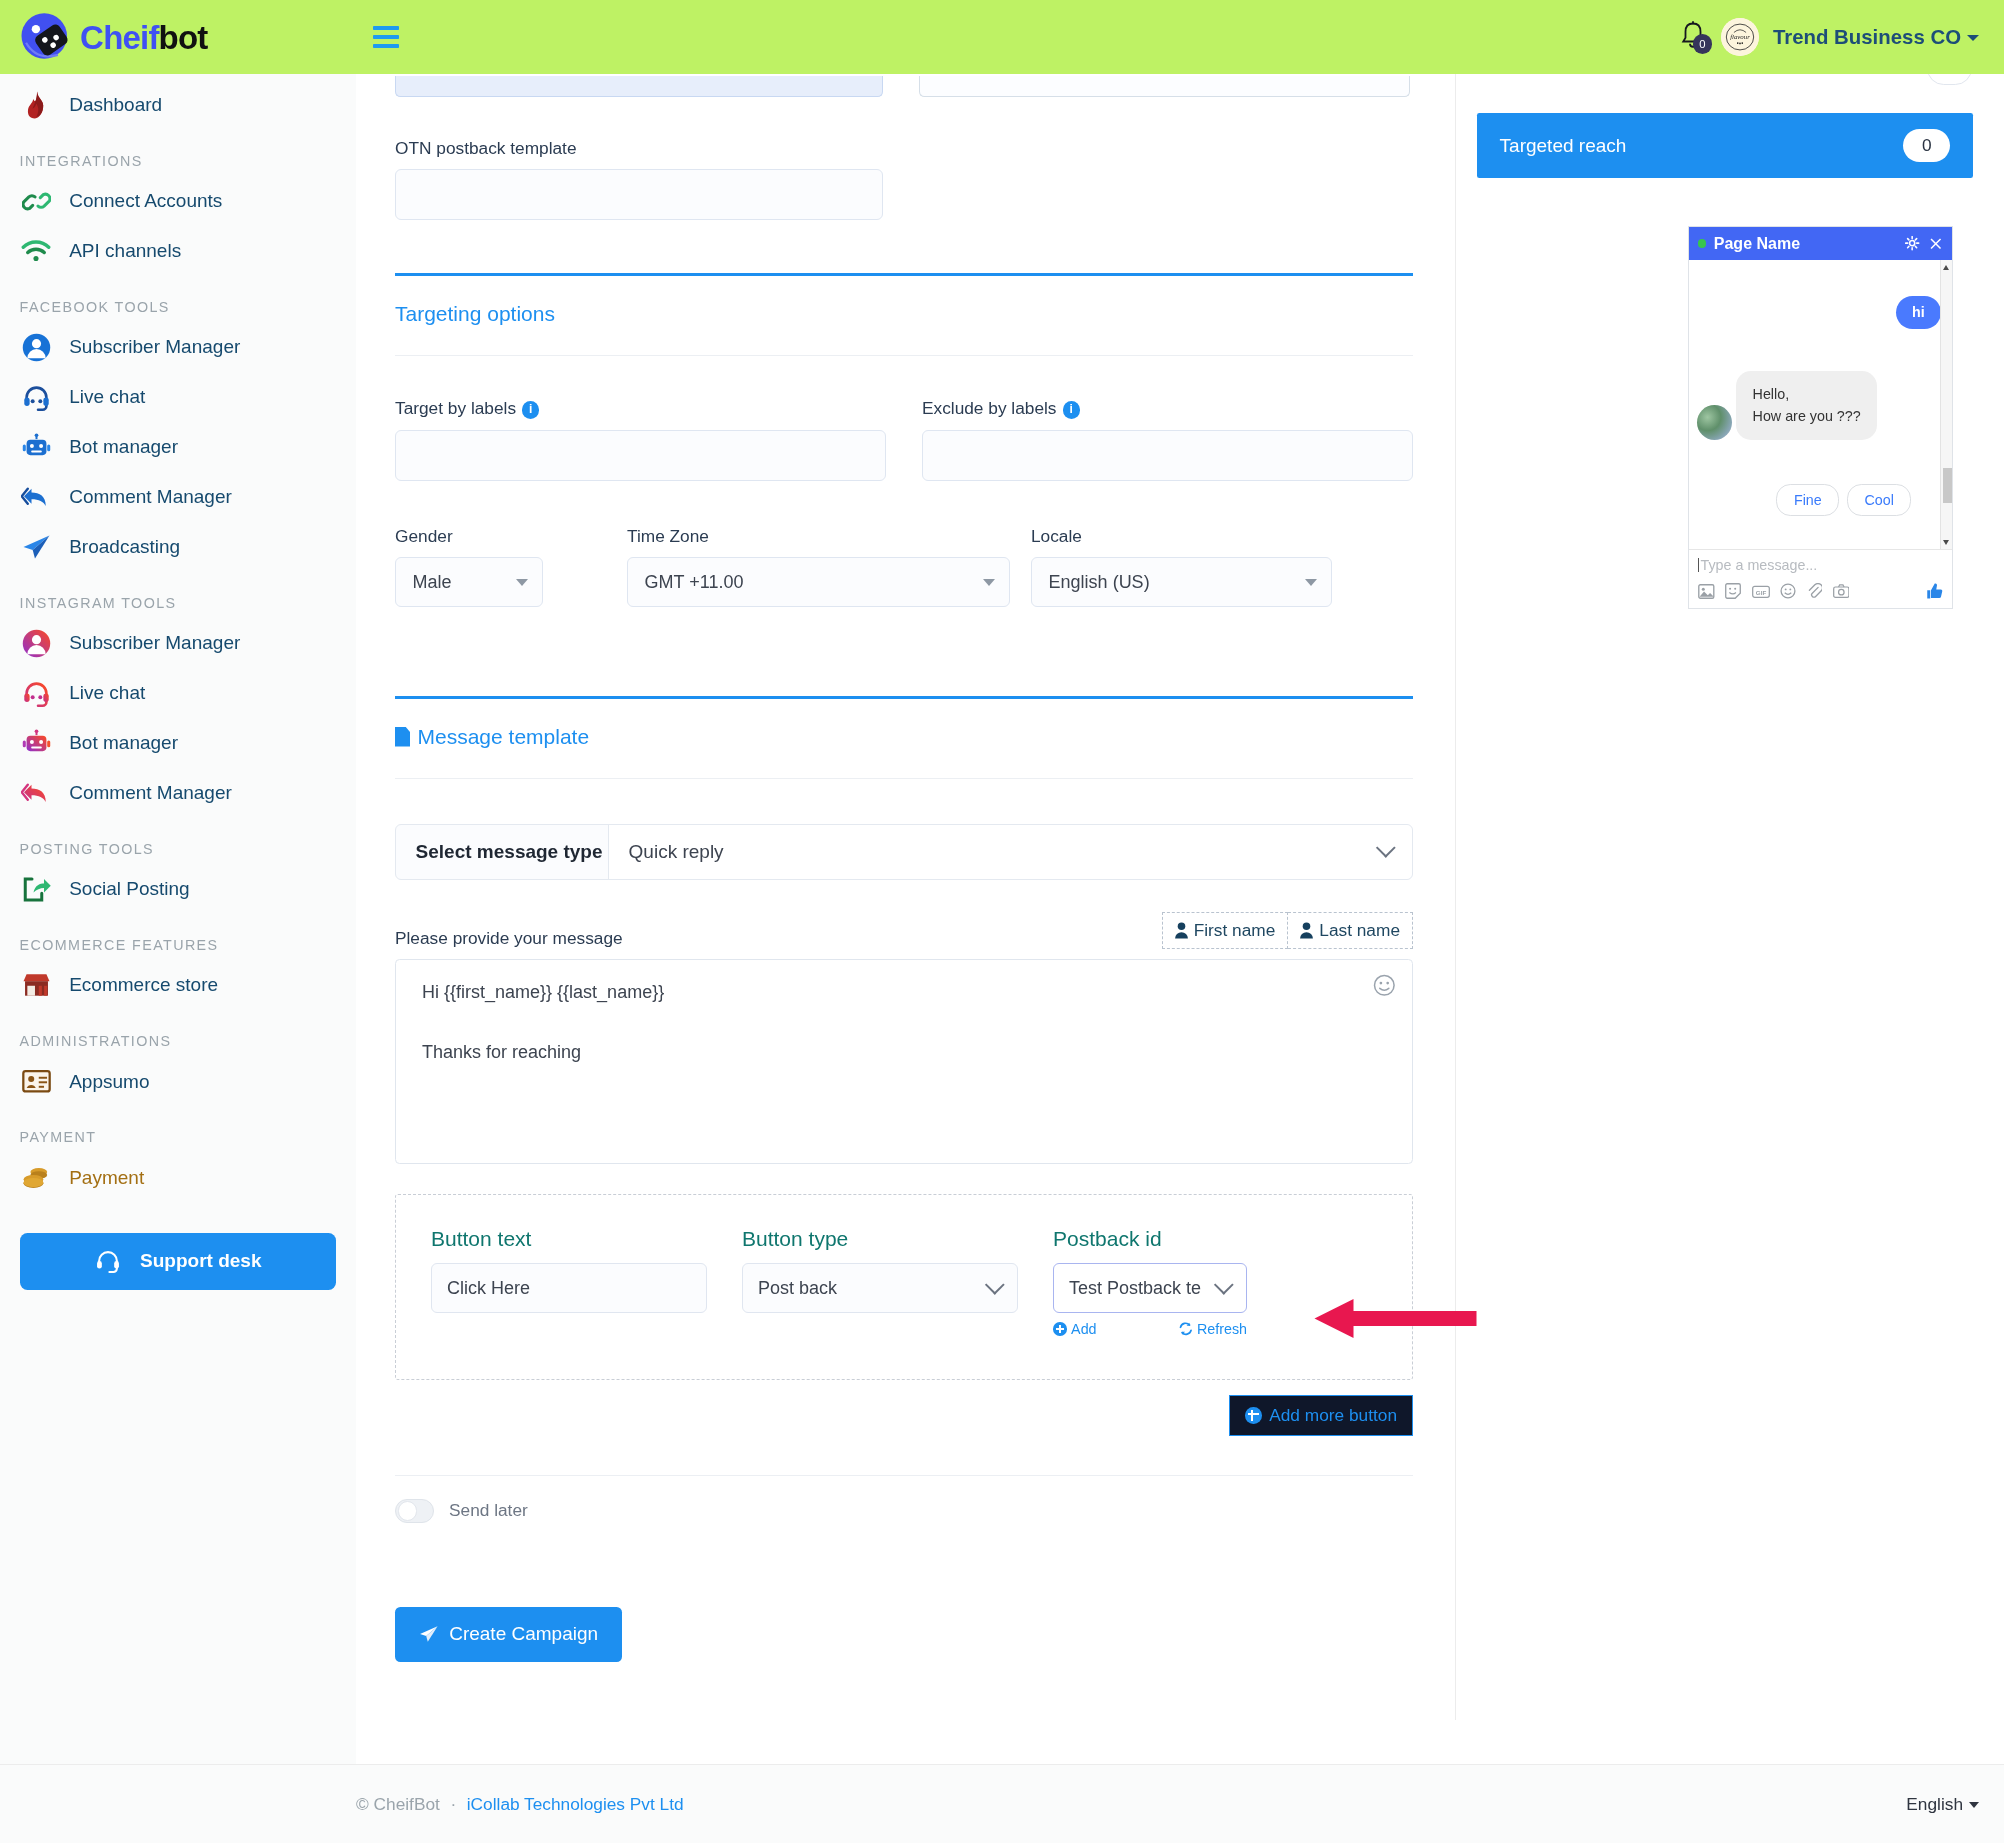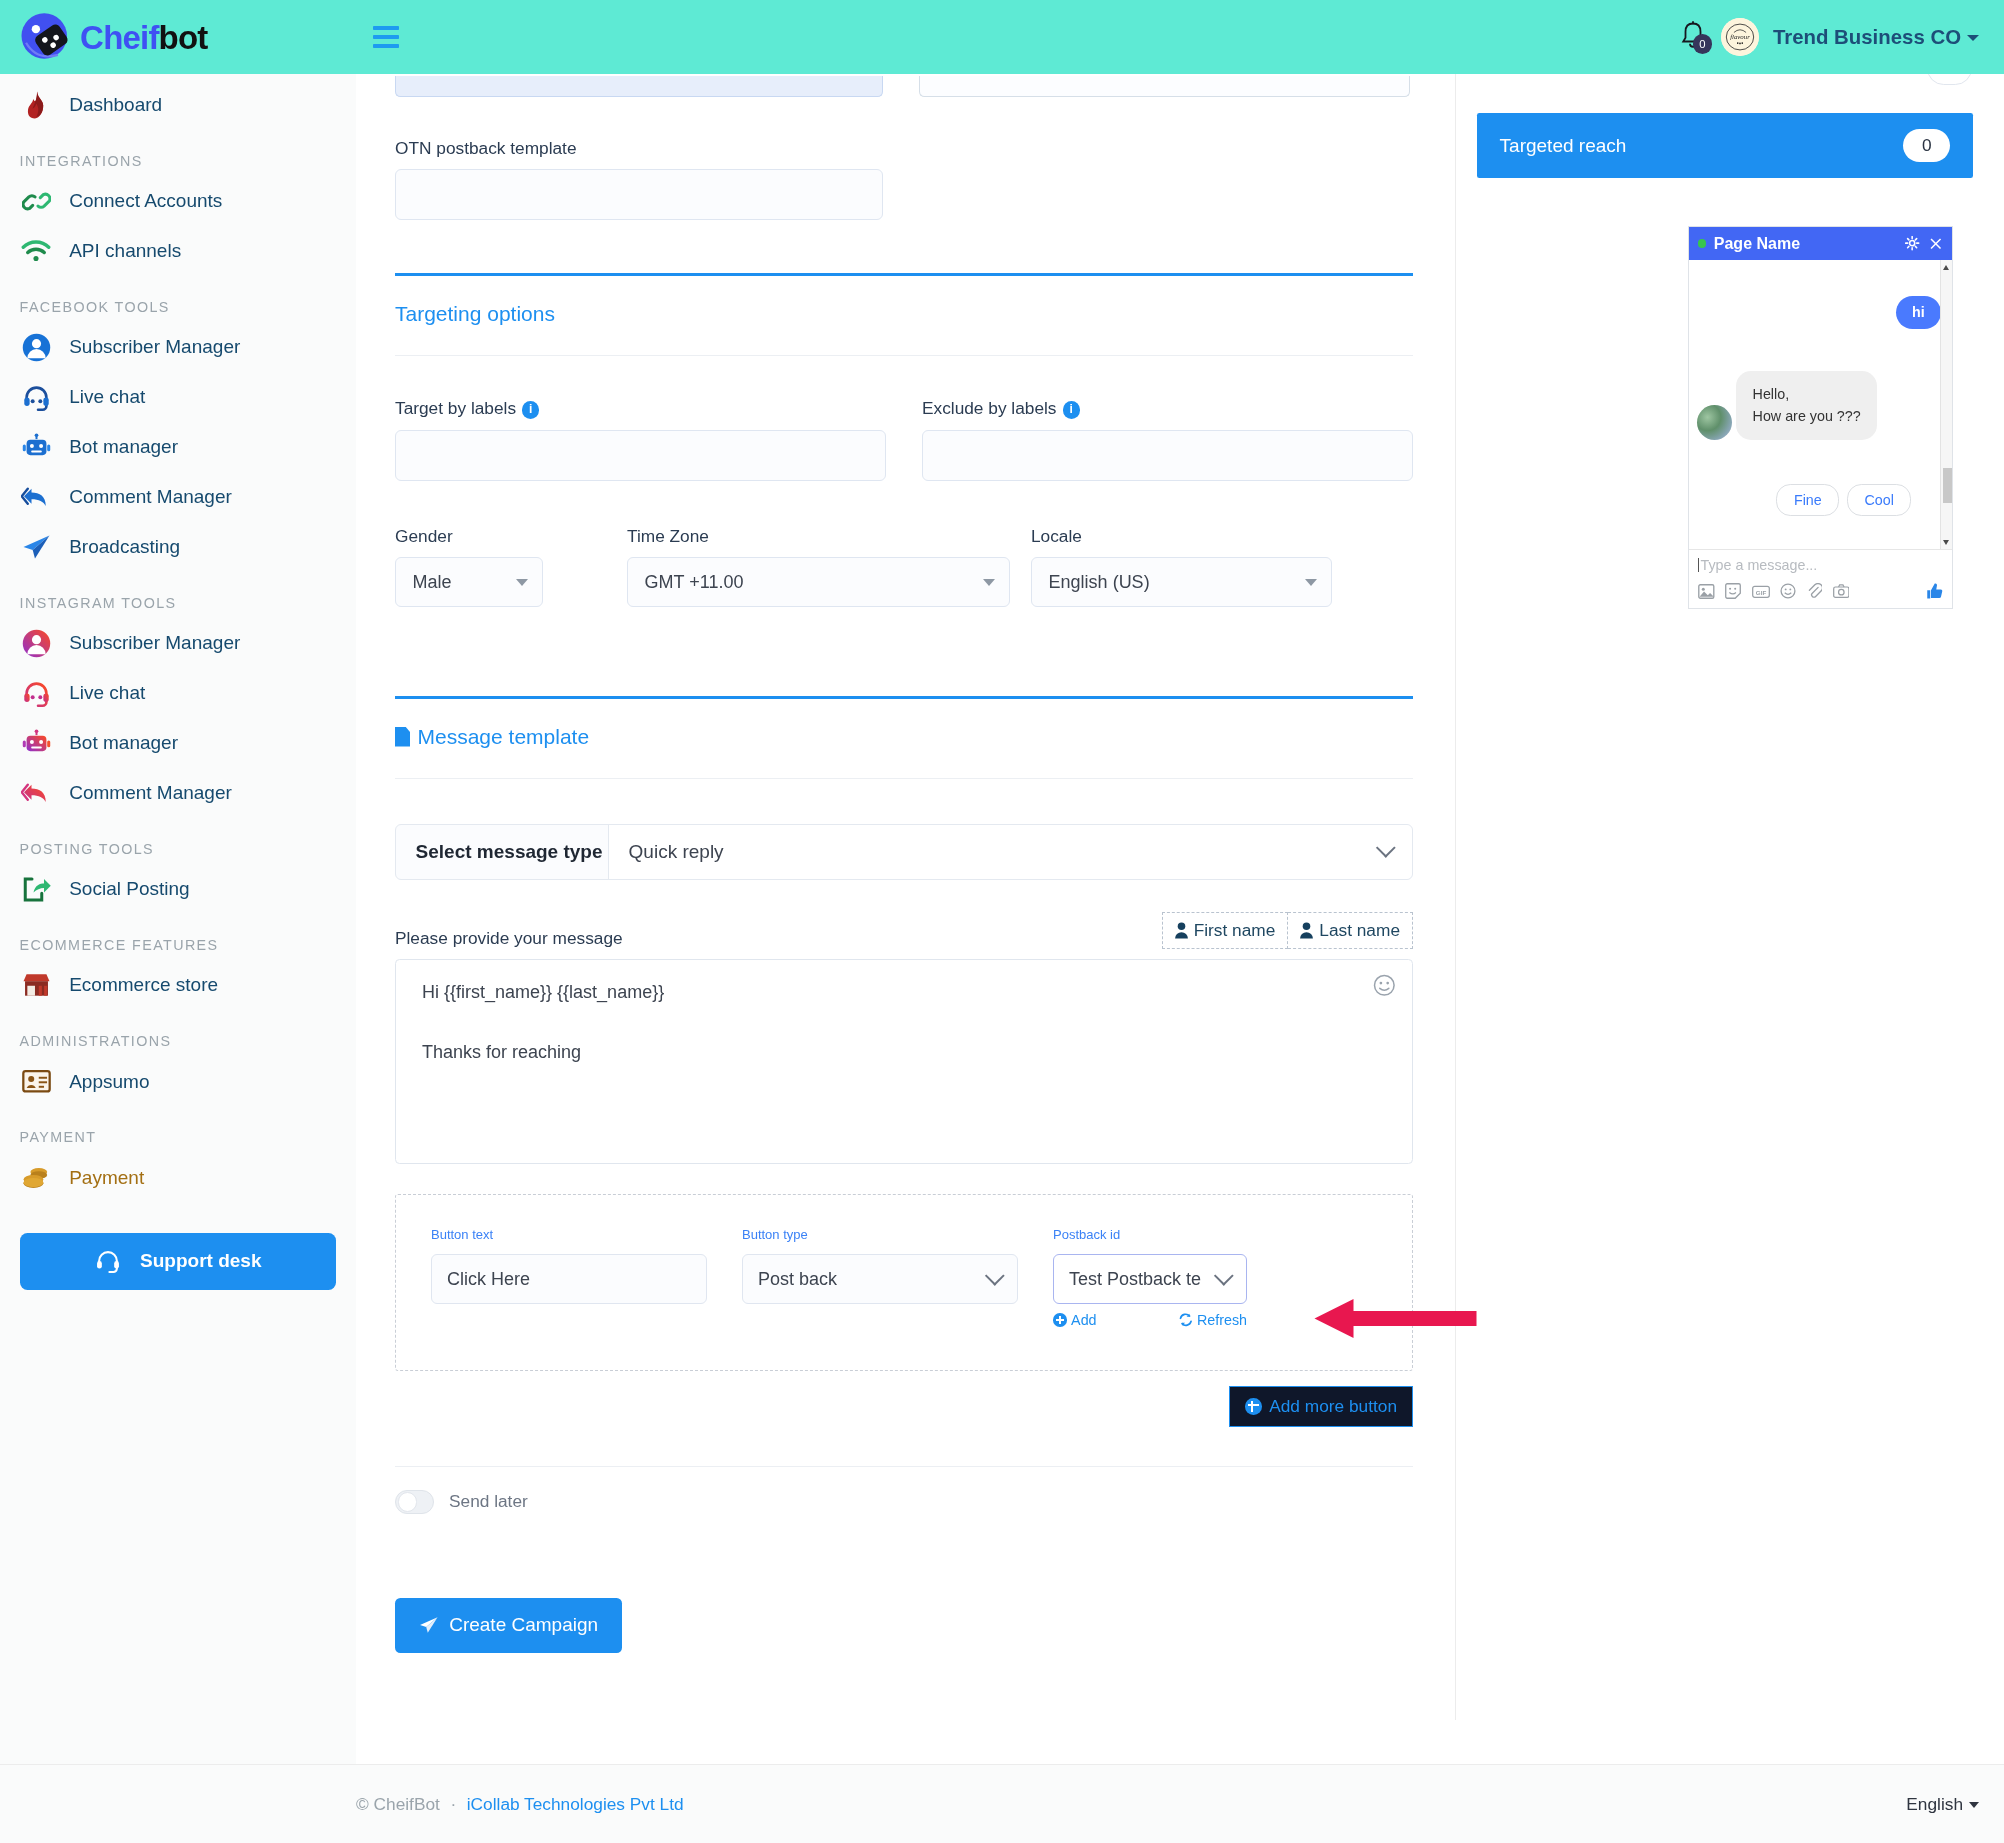--- a/index.html
+++ b/index.html
@@ -7,21 +7,21 @@
     width: 2005px; height: 1844px;
     font-family: "Liberation Sans", sans-serif;
     background: #ffffff;
     overflow: hidden;
   }
   body { position: relative; }
 
   
   .topbar {
     position: absolute; left: 0; top: 0; width: 2005px; height: 74px;
-    background: #5eead4; display: flex; align-items: center;
+    background: #bef264; display: flex; align-items: center;
     z-index: 30;
   }
   .logo-wrap {
     width: 356px; height: 74px; display: flex; align-items: center;
     padding-left: 19.6px; gap: 7.5px;
   }
   .logo-mark { width: 53px; height: 53px; flex: 0 0 53px; }
   .logo-text {
     font-size: 33px; font-weight: bold; letter-spacing: -0.8px;
     line-height: 1;
@@ -203,21 +203,21 @@
     position: absolute; right: 16.6px; top: 13.6px; width: 22.6px; height: 22.6px;
   }
 
   .btn-panel {
     margin-top: 30px; border: 0.8px dashed #c9ced6; border-radius: 3px;
     padding: 32px 35px 42px 35px; display: flex; gap: 0;
   }
   .bp-col.c1 { width: 311px; }
   .bp-col.c2 { width: 311px; }
   .bp-col.c3 { width: 194px; }
-  .bp-label { font-size: 13px; color: #3b82f6; margin-bottom: 12px; display: block; }
+  .bp-label { font-size: 21px; color: #0f766e; margin-bottom: 12px; display: block; }
   .bp-input {
     width: 276px; height: 50px; border: 0.8px solid #e0e6f0; border-radius: 6px;
     background: #fbfcfe; display: flex; align-items: center; padding: 0 15px;
     font-size: 18px; color: #3d4450;
   }
   .bp-input.sel { cursor: pointer; }
   .bp-input.postback {
     width: 194px; border: 0.8px solid #a9b5f0; background: #fff;
   }
   .bp-sub {

